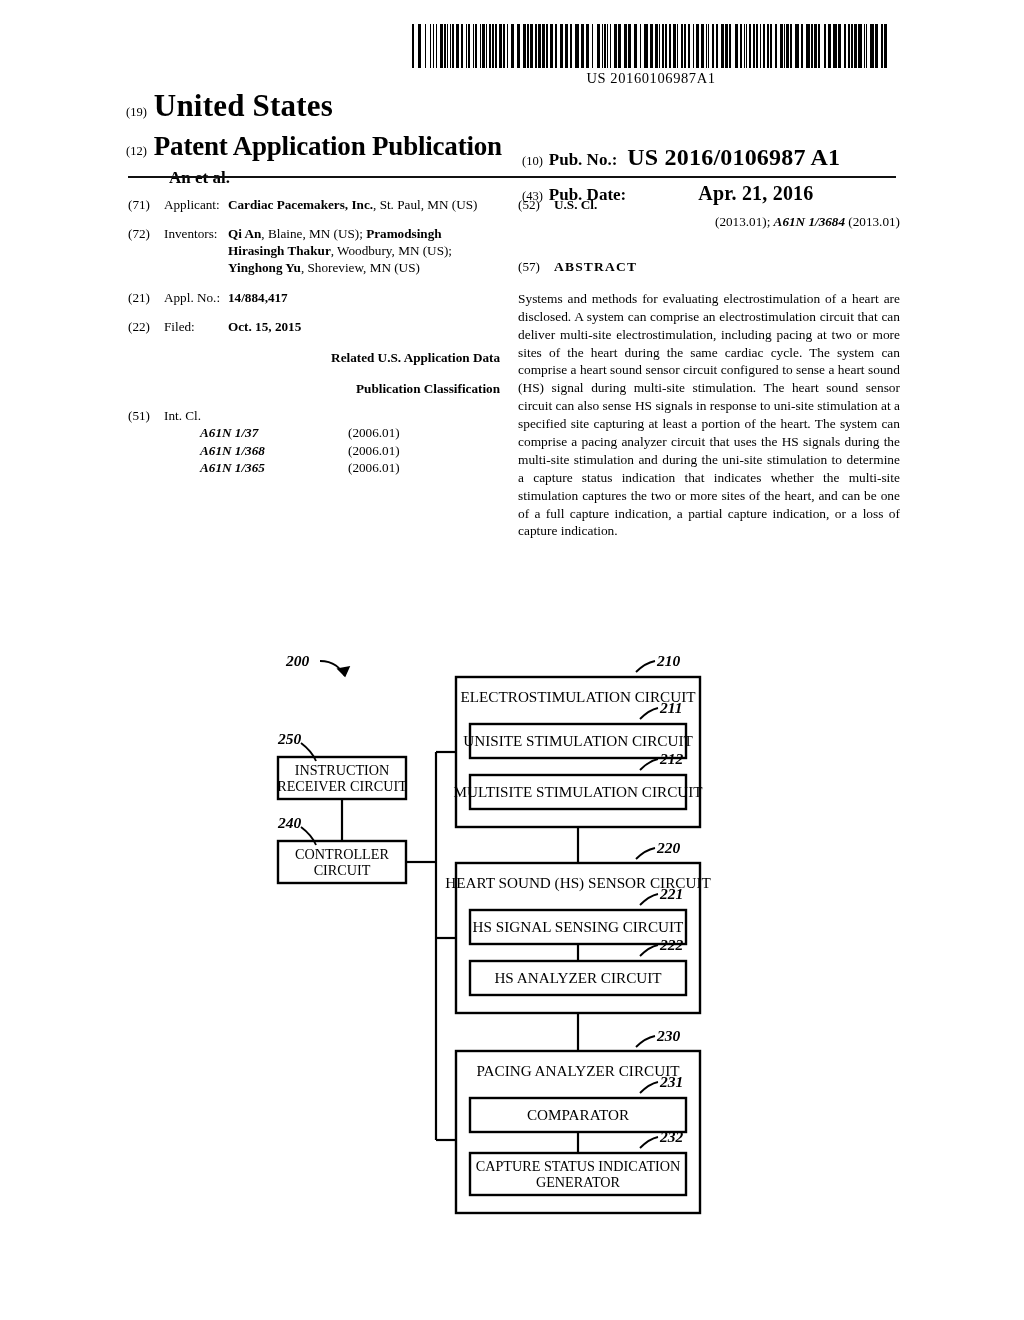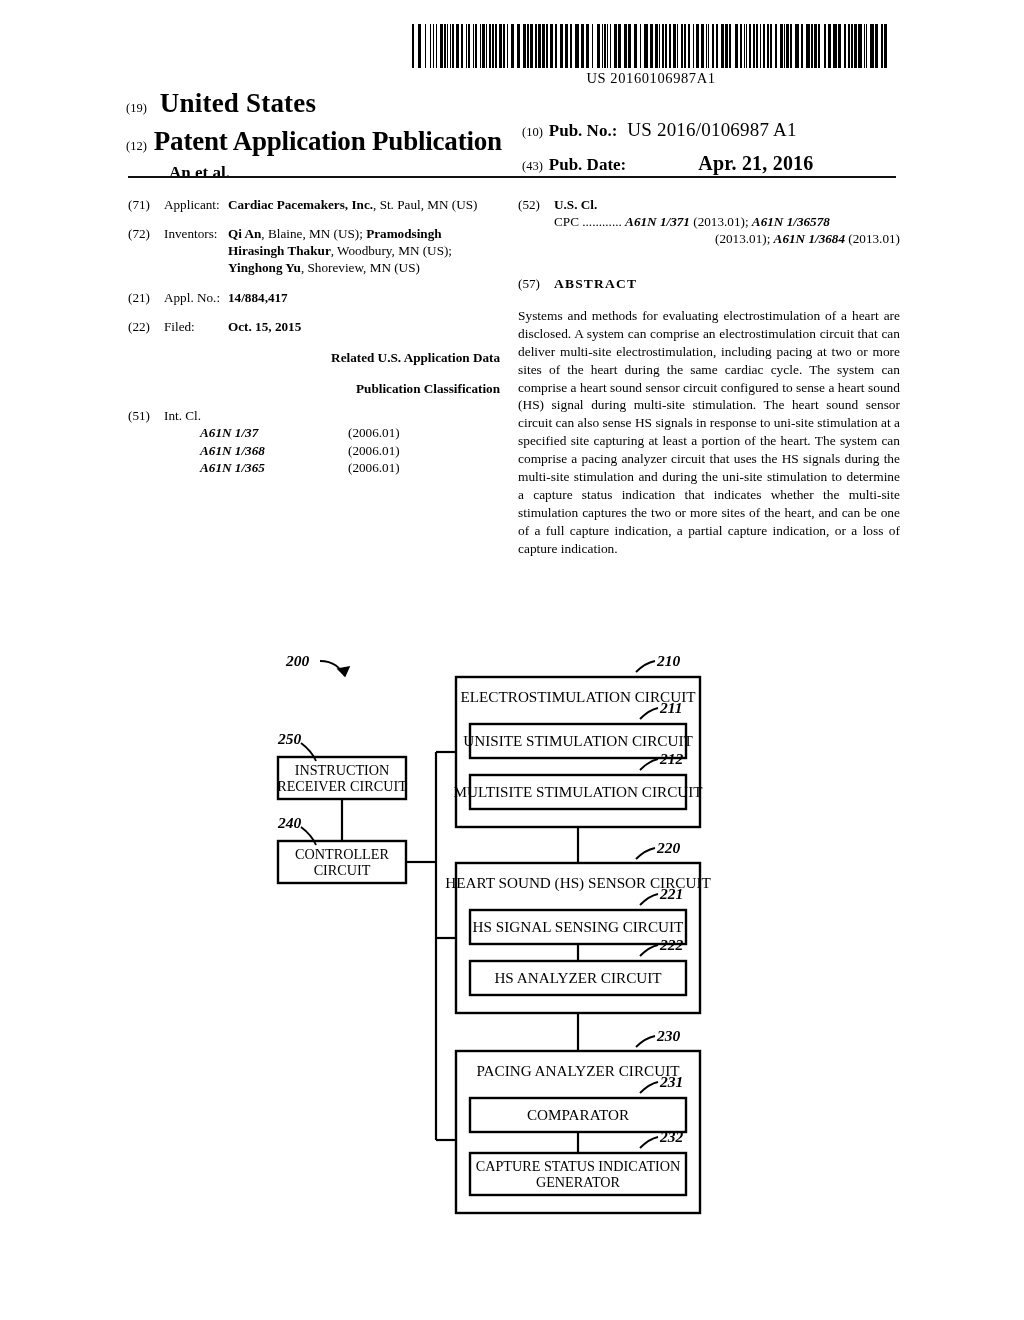--- a/index.html
+++ b/index.html
@@ -18,29 +18,29 @@
   .barcode-num{
     font-family:"Liberation Serif",serif;
     font-size:14.5px;letter-spacing:.6px;margin-top:2px;
   }
 
   
   .masthead{position:absolute;left:126px;top:88px;width:772px;}
   .row19{display:flex;align-items:baseline;}
   .row12{display:flex;align-items:baseline;margin-top:7px;}
   .paren{font-size:12.5px;font-family:"Liberation Serif",serif;}
-  .us{font-size:27px;font-weight:bold;margin-left:13px;letter-spacing:.2px;}
+  .us{font-size:31px;font-weight:bold;margin-left:7px;letter-spacing:.2px;}
   .pap{font-size:27px;font-weight:bold;margin-left:7px;letter-spacing:-.2px;}
   .anet{font-size:17px;font-weight:bold;margin-left:43px;margin-top:6px;}
   .rightcol{position:absolute;left:522px;top:119px;width:380px;}
   .pubrow{display:flex;align-items:baseline;}
   .pubrow2{display:flex;align-items:baseline;margin-top:11px;}
   .plabel{font-size:12.5px;}
   .pkey{font-size:17px;font-weight:bold;margin-left:6px;}
-  .pval{font-size:19px;font-weight:normal;margin-left:10px;letter-spacing:.2px;}
+  .pval{font-size:24px;font-weight:bold;margin-left:10px;letter-spacing:.2px;margin-top:25px;}
   .pval2{font-size:20px;font-weight:bold;margin-left:72px;letter-spacing:.2px;}
 
   .hrule{position:absolute;left:128px;top:176px;width:768px;height:2px;background:#111;}
 
   
   .col{position:absolute;font-size:13.2px;line-height:1.30;}
   .colL{left:128px;top:196px;width:372px;}
   .colR{left:518px;top:196px;width:382px;}
 
   .item{display:flex;margin-bottom:12px;}
@@ -273,21 +273,20 @@
       </span>
     </div>
   </div>
 
   <div class="col colR">
 
     <div class="item">
       <span class="num">(52)</span>
       <span class="body">
         <div class="b">U.S. Cl.</div>
-        <div class="cpcline"><span>CPC</span>&nbsp;<span>............</span>&nbsp;<span class="i">A61N 1/371</span><span> (2013.01); </span><span class="i">A61N 1/36578</span></div>
         <div class="cpcind"><span>(2013.01); </span><span class="i">A61N 1/3684</span><span> (2013.01)</span></div>
       </span>
     </div>
 
     <div class="abshead-row">
       <span class="num">(57)</span>
       <span class="body abshead">ABSTRACT</span>
     </div>
 
     <div class="abstract">Systems and methods for evaluating electrostimulation of a heart are disclosed. A system can comprise an electrostimulation circuit that can deliver multi-site electrostimulation, including pacing at two or more sites of the heart during the same cardiac cycle. The system can comprise a heart sound sensor circuit configured to sense a heart sound (HS) signal during multi-site stimulation. The heart sound sensor circuit can also sense HS signals in response to uni-site stimulation at a specified site capturing at least a portion of the heart. The system can comprise a pacing analyzer circuit that uses the HS signals during the multi-site stimulation and during the uni-site stimulation to determine a capture status indication that indicates whether the multi-site stimulation captures the two or more sites of the heart, and can be one of a full capture indication, a partial capture indication, or a loss of capture indication.</div>

